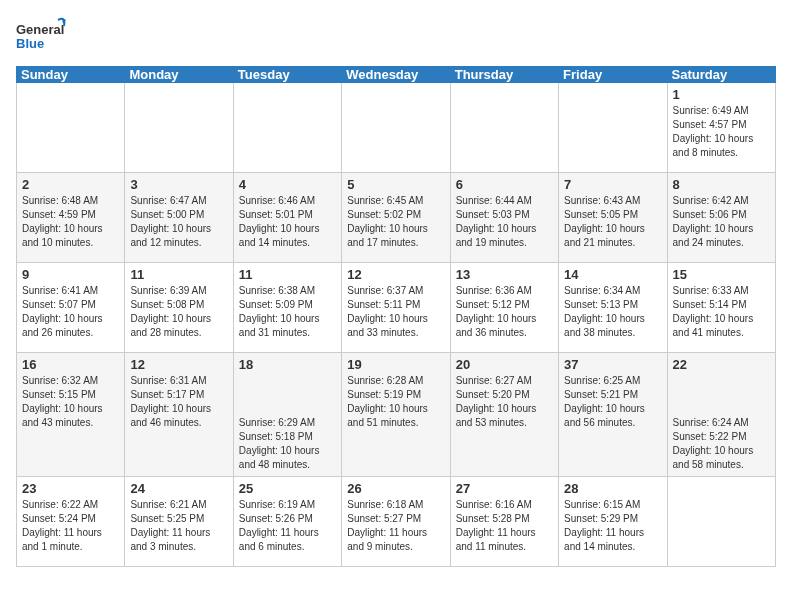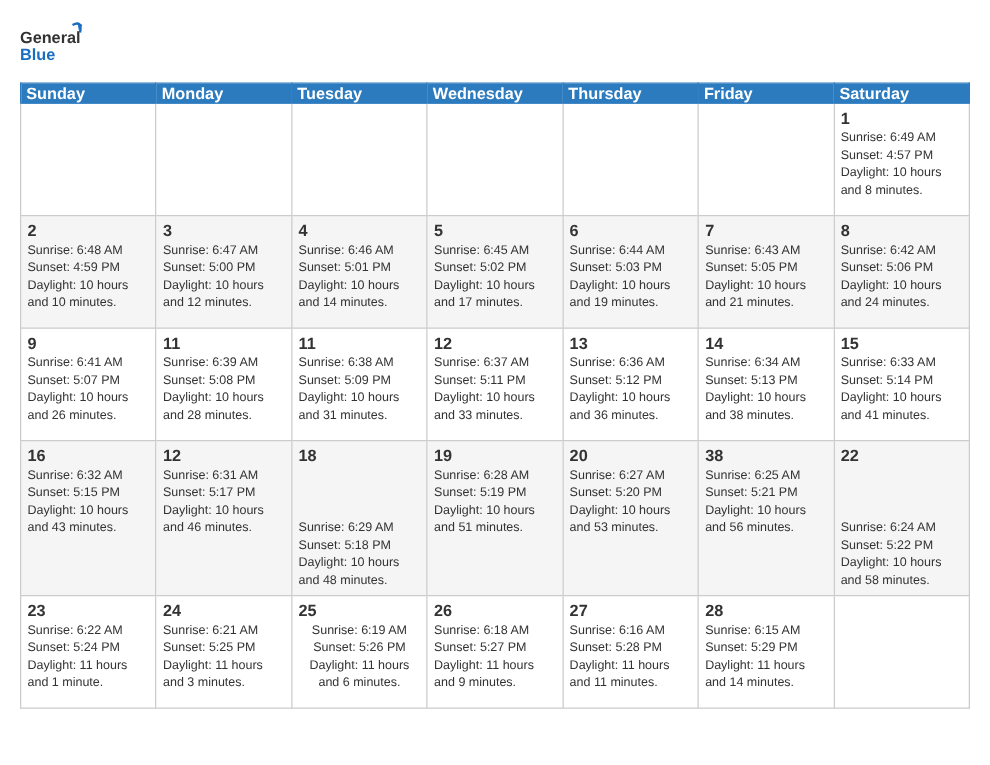--- a/index.html
+++ b/index.html
@@ -234,21 +234,21 @@
 Sunset: 5:19 PM
 Daylight: 10 hours and 51 minutes.</div>
         </td>
         <td>
           <span class="day-num">20</span>
           <div class="cell-content" style="white-space: pre-line;">Sunrise: 6:27 AM
 Sunset: 5:20 PM
 Daylight: 10 hours and 53 minutes.</div>
         </td>
         <td>
-          <span class="day-num">38</span>
+          <span class="day-num">37</span>
           <div class="cell-content" style="white-space: pre-line;">Sunrise: 6:25 AM
 Sunset: 5:21 PM
 Daylight: 10 hours and 56 minutes.</div>
         </td>
         <td>
           <span class="day-num">22</span>
           <div class="cell-content" style="white-space: pre-line; margin-top: 44px;">Sunrise: 6:24 AM
 Sunset: 5:22 PM
 Daylight: 10 hours and 58 minutes.</div>
         </td>
@@ -261,21 +261,21 @@
 Daylight: 11 hours and 1 minute.</div>
         </td>
         <td>
           <span class="day-num">24</span>
           <div class="cell-content" style="white-space: pre-line;">Sunrise: 6:21 AM
 Sunset: 5:25 PM
 Daylight: 11 hours and 3 minutes.</div>
         </td>
         <td>
           <span class="day-num">25</span>
-          <div class="cell-content" style="white-space: pre-line; text-align: center;">Sunrise: 6:19 AM
+          <div class="cell-content" style="white-space: pre-line;">Sunrise: 6:19 AM
 Sunset: 5:26 PM
 Daylight: 11 hours and 6 minutes.</div>
         </td>
         <td>
           <span class="day-num">26</span>
           <div class="cell-content" style="white-space: pre-line;">Sunrise: 6:18 AM
 Sunset: 5:27 PM
 Daylight: 11 hours and 9 minutes.</div>
         </td>
         <td>

